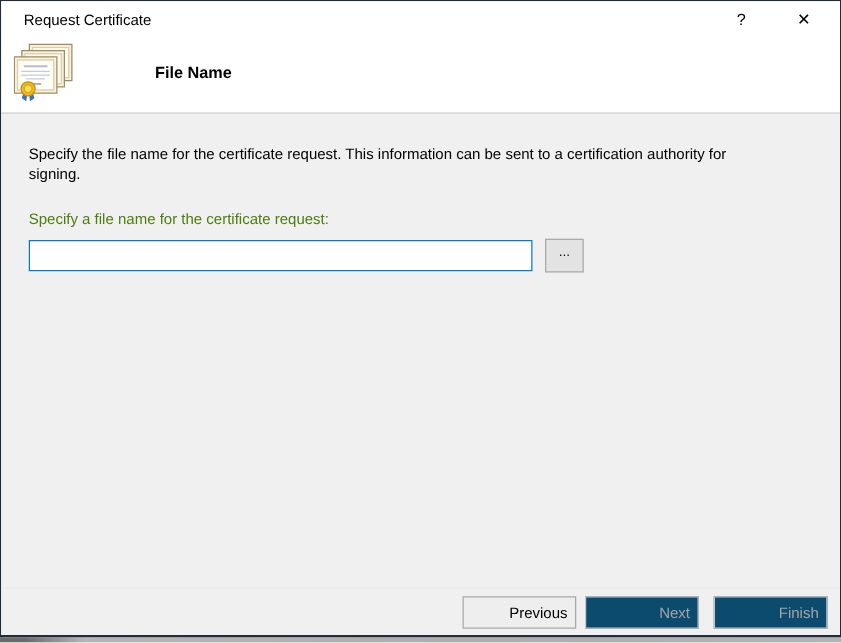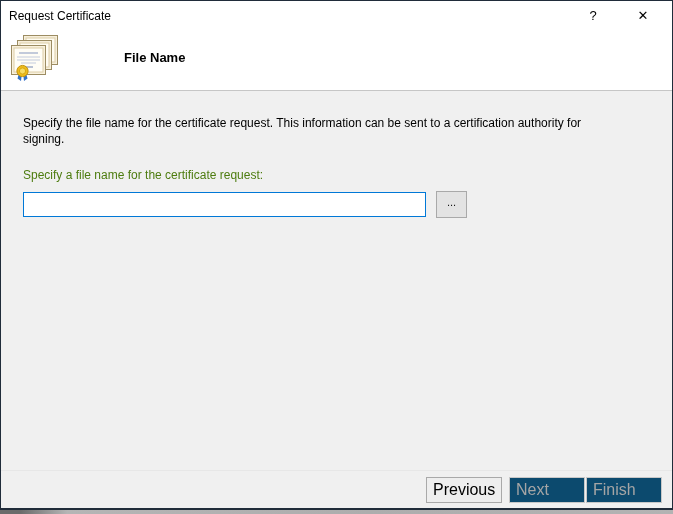--- a/index.html
+++ b/index.html
@@ -21,21 +21,21 @@
     width:673px;height:4px;
     background:linear-gradient(to right,#6b6b6b 0%,#6b6b6b 3%,#b5b5b5 10%,#adadad 55%,#b3b3b3 100%);
   }
   
   .titlebar{
     height:29px;flex:0 0 29px;
     background:#ffffff;
     display:flex;align-items:center;
   }
   .titlebar .title{
-    padding-left:8px;
+    padding-left:18px;
     font-size:12px;color:#000000;
   }
   .titlebar .spacer{flex:1;}
   .cap-btn{
     width:34px;height:29px;
     display:flex;align-items:center;justify-content:center;
     font-size:13px;color:#000000;
     background:transparent;border:none;
     cursor:default;
   }
@@ -103,30 +103,30 @@
   .footer{
     flex:0 0 38px;height:38px;
     background:#f0f0f0;
     border-top:1px solid #e7e7e7;
     box-sizing:border-box;
     display:flex;align-items:center;justify-content:flex-end;
     padding-right:10px;
   }
   .btn{
     box-sizing:border-box;
-    width:76px;height:26px;
+    width:91px;height:26px;
     font-family:"Liberation Sans","DejaVu Sans",sans-serif;
-    font-size:16px;
+    font-size:12px;
     background:#eeeeee;
     border:1px solid #a9a9a9;
     color:#000000;
-    text-align:left;
+    text-align:right;
   }
   .btn + .btn{margin-left:7px;}
-  .btn.gap{margin-left:1px;}
+  .btn.gap{margin-left:12px;}
   .btn.disabled{
     background:#0c4a6e;
     border:1px solid #c8c8c8;
     color:#a5a5a5;
   }
 </style>
 </head>
 <body>
 
 <div class="window">

